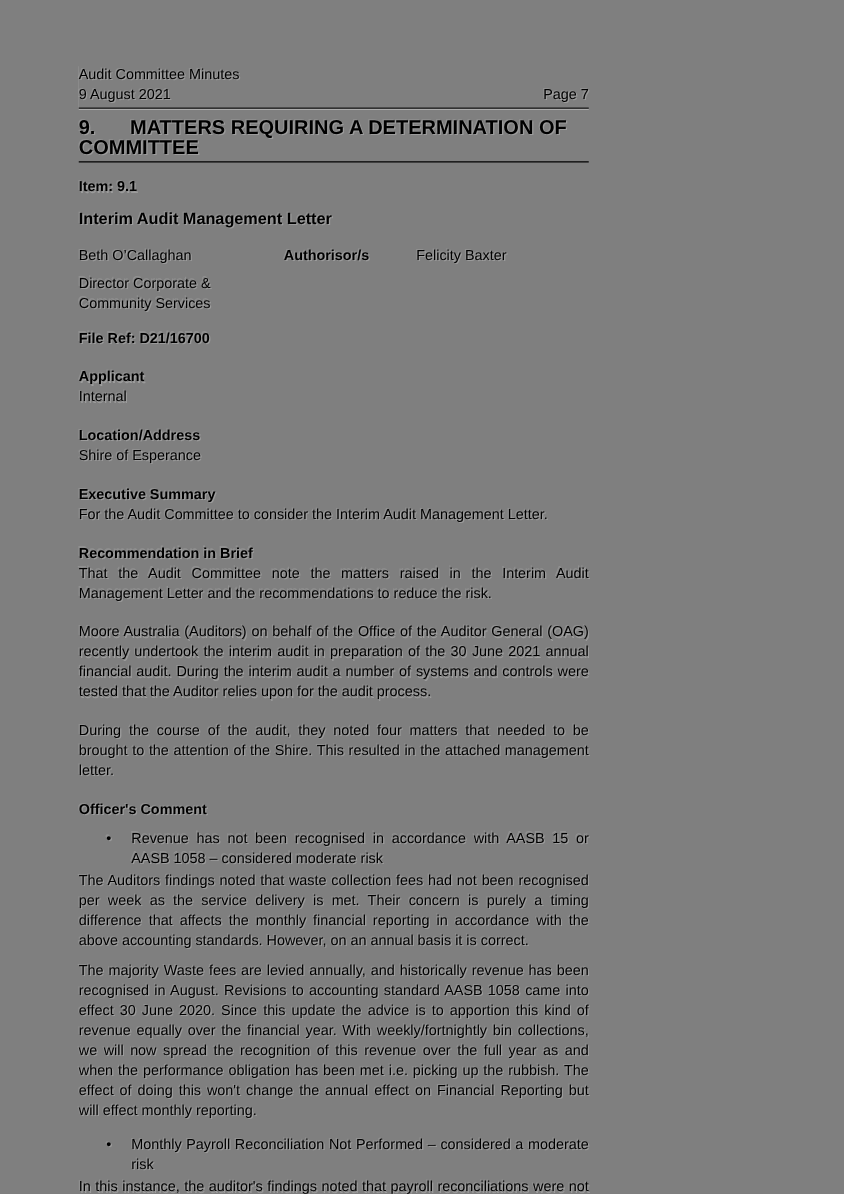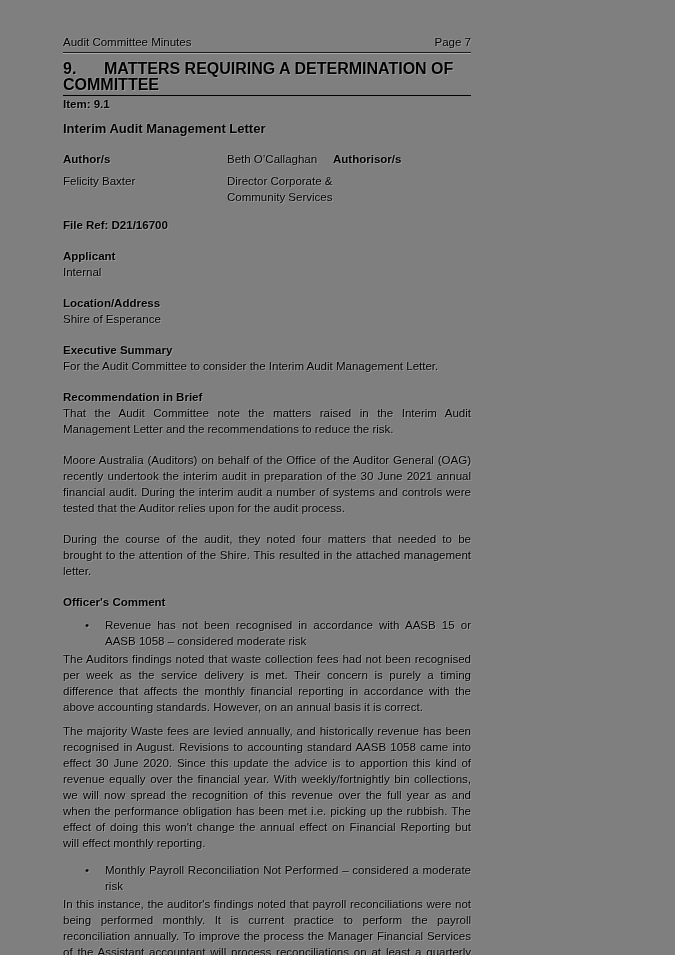--- a/index.html
+++ b/index.html
@@ -6,33 +6,33 @@
   html, body { width: 675px; height: 955px; overflow: hidden; }
   body {
     background: #7f7f7f;
     color: #000;
     font-family: "Liberation Sans", "DejaVu Sans", sans-serif;
     font-size: 11.5px;
     line-height: 16px;
     
     text-shadow: 1px 1px 0 rgba(235,235,235,0.28), -1px -1px 0 rgba(235,235,235,0.16);
   }
-  .page { width: 534px; height: 955px; padding: 34px 63px 0 63px; }
+  .page { width: 534px; height: 955px; padding: 52px 63px 0 63px; }
 
   .doc-header { position: relative; padding-bottom: 2px;
     border-bottom: 1px solid #1a1a1a;
     box-shadow: 0 1px 0 rgba(255,255,255,0.35); }
   .page-number { position: absolute; right: 0; bottom: 2px; }
 
   .section-heading { margin-top: 8px; }
   .heading-underline { display: inline-block; border-bottom: 1.5px solid #000;
     padding-bottom: 2px; font-weight: bold; font-size: 16px; }
   .heading-number { display: inline-block; width: 41px; }
 
-  .item-label { margin-top: 0; font-weight: bold; }
+  .item-label { margin-top: 12px; font-weight: bold; }
   .item-title { margin-top: 9px; font-weight: bold; font-size: 13px; }
 
   .authors { margin-top: 14px; display: grid;
     grid-template-columns: 164px 106px 1fr; row-gap: 6px; }
   .authors .lbl { font-weight: bold; }
 
   .file-ref { margin-top: 12px; font-weight: bold; }
 
   .blk { margin-top: 15px; }
   .blk-lbl { font-weight: bold; }
@@ -46,34 +46,34 @@
   .mid { margin-top: 8px; }
   .b2 { margin-top: 11px; }
 </style>
 </head>
 <body>
 
 <div class="page">
 
   <div class="doc-header">
     <div>Audit Committee Minutes</div>
+    <div>9 August 2021</div>
     <div class="page-number">Page 7</div>
   </div>
 
   <div class="section-heading">
     <span class="heading-underline">
       <span class="heading-number">9.</span><span>MATTERS REQUIRING A DETERMINATION OF COMMITTEE</span>
     </span>
   </div>
 
   <div class="item-label">Item: 9.1</div>
   <div class="item-title">Interim Audit Management Letter</div>
 
   <div class="authors">
-    <div class="lbl">Author/s</div>
     <div>Beth O’Callaghan</div>
     <div class="lbl">Authorisor/s</div>
     <div>Felicity Baxter</div>
     <div>Director Corporate &amp; Community Services</div>
   </div>
 
   <div class="file-ref">File Ref: D21/16700</div>
 
   <div class="blk">
     <div class="blk-lbl">Applicant</div>

